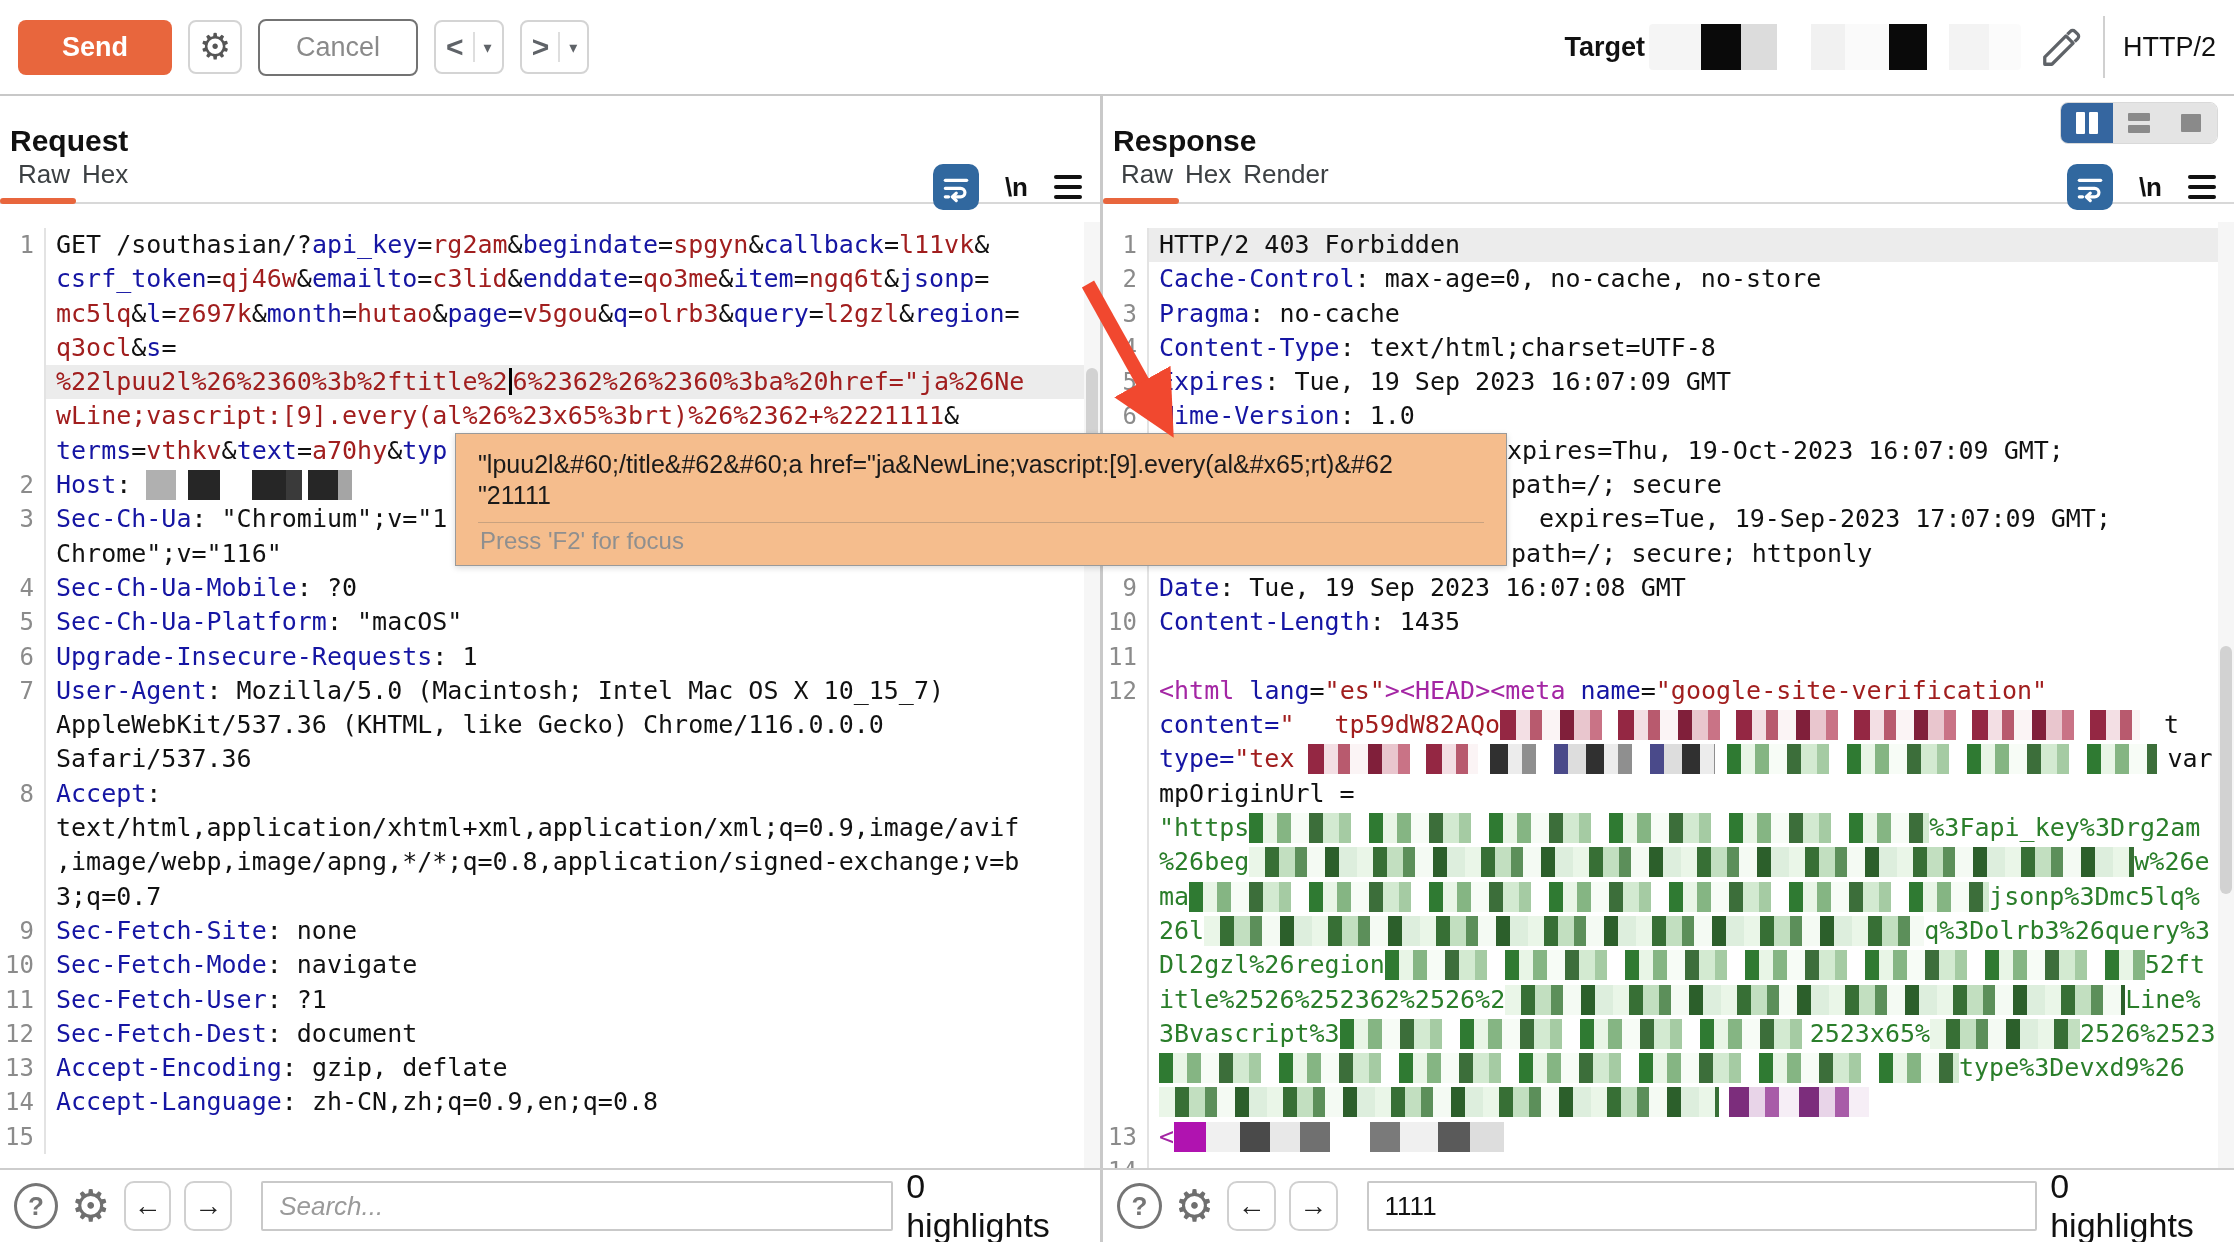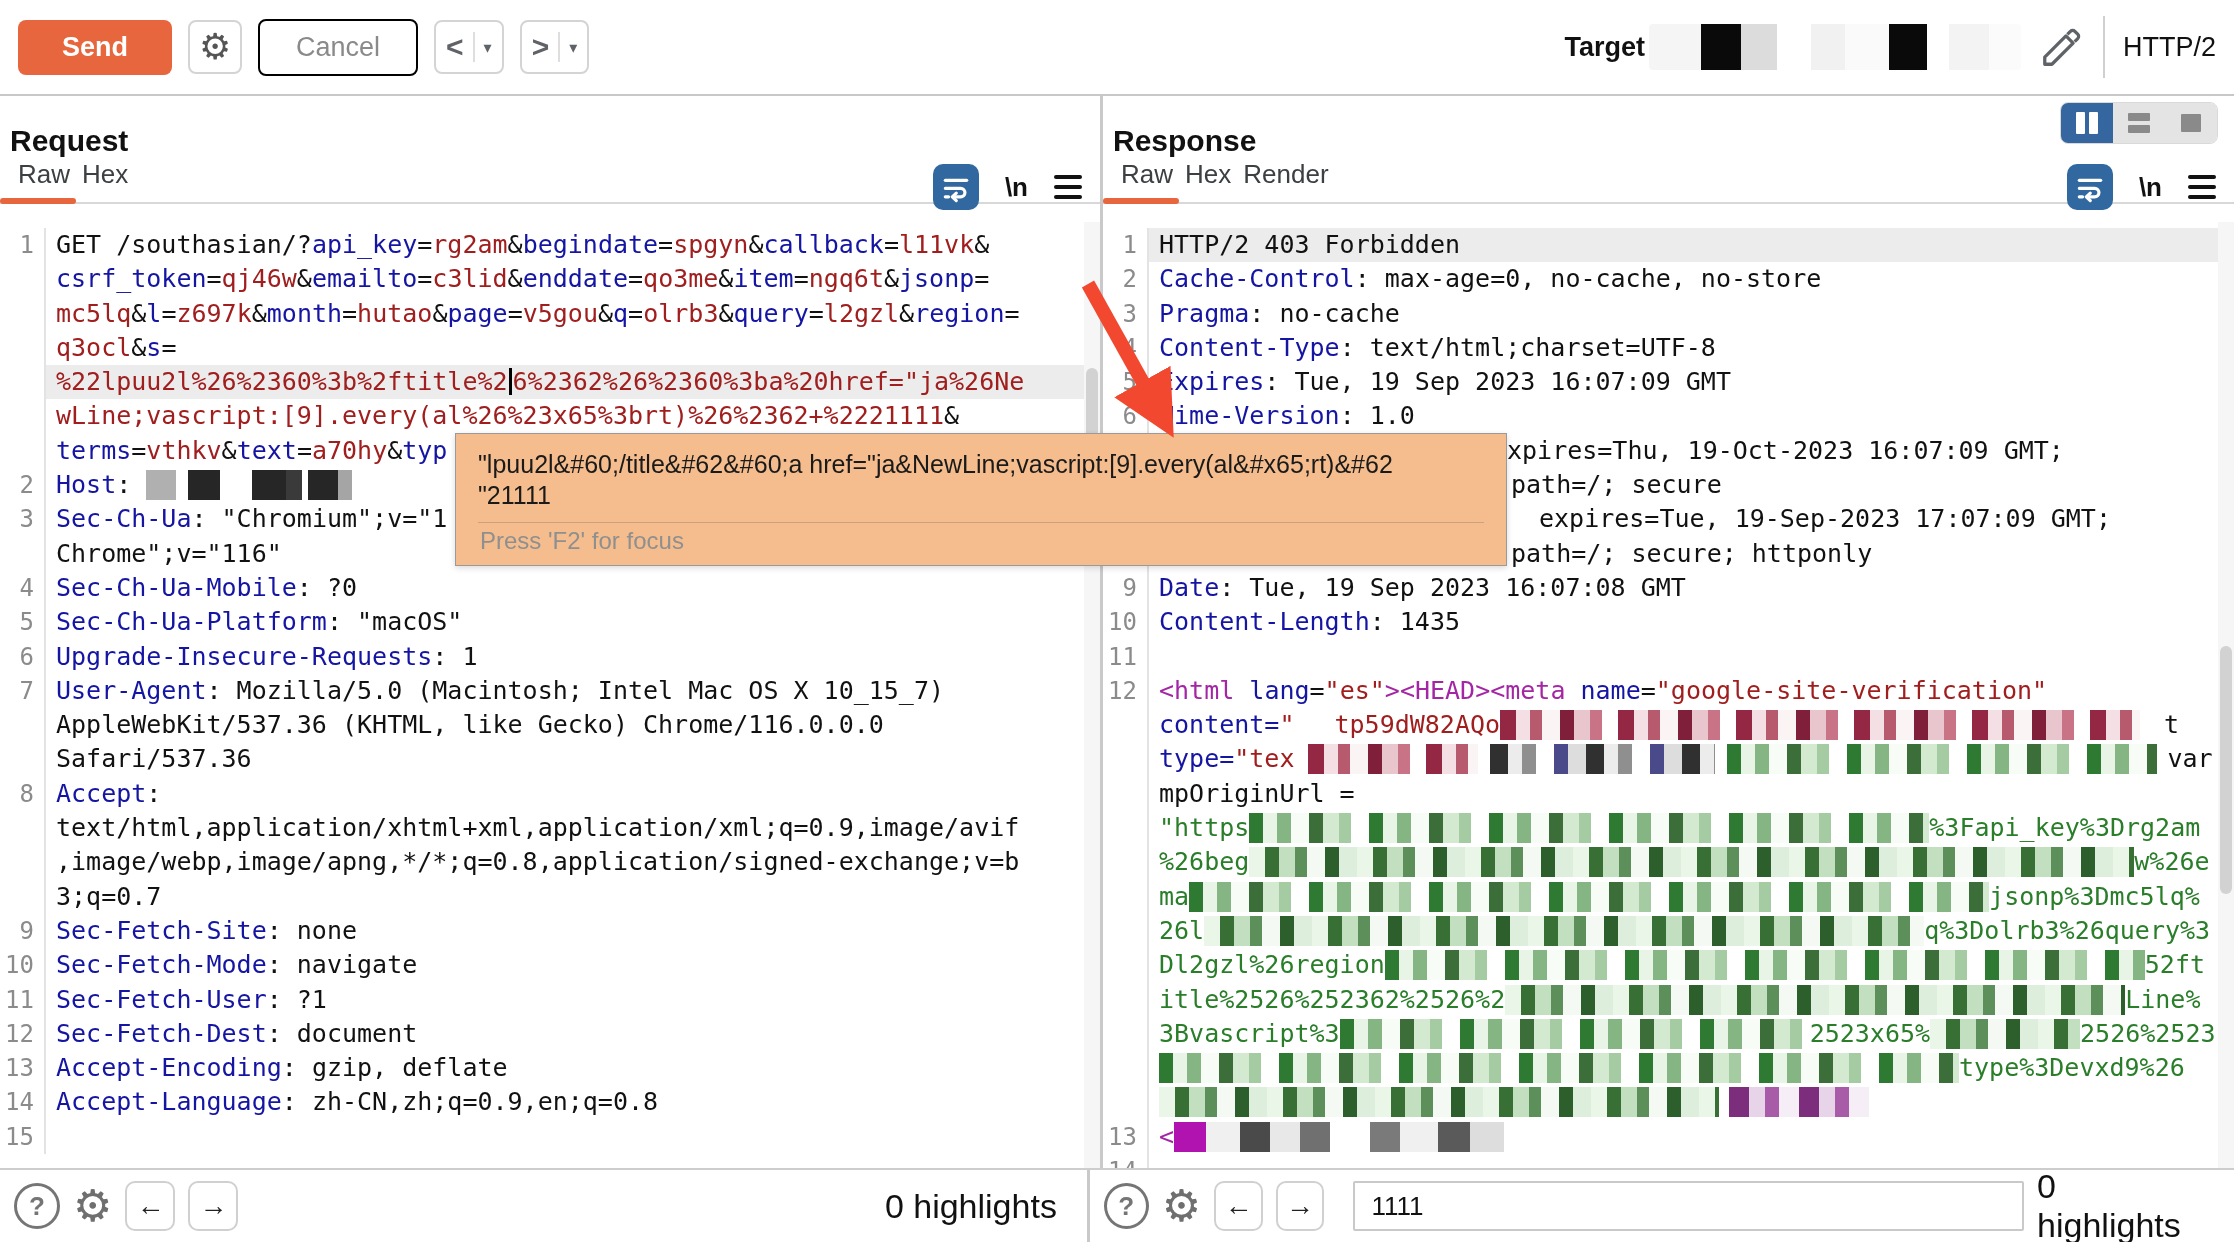--- a/index.html
+++ b/index.html
@@ -10,21 +10,21 @@
   *{box-sizing:border-box;margin:0;padding:0}
   html,body{width:2234px;height:1242px;overflow:hidden;background:#fff;
     font-family:"Liberation Sans",sans-serif;color:#111}
   
   .toolbar{height:96px;border-bottom:2px solid #c8c8c8;display:flex;align-items:center;
     padding:0 18px;gap:16px}
   .btn-send{background:var(--orange);color:#fff;font-weight:bold;font-size:27px;
     border:none;border-radius:8px;padding:12px 44px;cursor:pointer}
   .btn-sq{width:54px;height:54px;border:2px solid #d4d4d4;border-radius:8px;background:#fff;
     display:flex;align-items:center;justify-content:center;font-size:36px;color:#555;cursor:pointer}
-  .btn-cancel{border:2px solid #000000;border-radius:8px;background:#fff;color:#8a8a8a;
+  .btn-cancel{border:2px solid #737373;border-radius:8px;background:#fff;color:#8a8a8a;
     font-size:27px;padding:11px 36px;cursor:pointer}
   .btn-nav{border:2px solid #d4d4d4;border-radius:8px;background:#fff;display:flex;
     align-items:center;padding:4px 10px;gap:9px;height:54px;cursor:pointer}
   .btn-nav .glyph{font-size:30px;font-weight:600;color:#5f6368}
   .btn-nav .vdiv{width:2px;height:30px;background:#dedede}
   .btn-nav .car{font-size:16px;color:#5f6368}
   .tb-right{margin-left:auto;display:flex;align-items:center;gap:18px}
   .target-lbl{font-weight:bold;font-size:27px}
   .target-redact{width:372px;height:46px;border-radius:4px;margin-left:-14px;
     background:linear-gradient(90deg,#f5f5f5 0 52px,#0a0a0a 52px 92px,#dcdcdc 92px 128px,
@@ -276,20 +276,21 @@
 <div class="bottom">
   <div class="bbar left">
     <span class="help">?</span>
     <span class="gear-sm">⚙</span>
     <button class="nav-sm">
         <span>←</span>
       </button>
     <button class="nav-sm">
         <span>→</span>
       </button>
+    <input class="search" placeholder="Search..." style="">
     <span class="hlcount">0 highlights</span>
   </div>
   <div class="vsplit"></div>
   <div class="bbar right">
     <span class="help">?</span>
     <span class="gear-sm">⚙</span>
     <button class="nav-sm">
         <span>←</span>
       </button>
     <button class="nav-sm">

